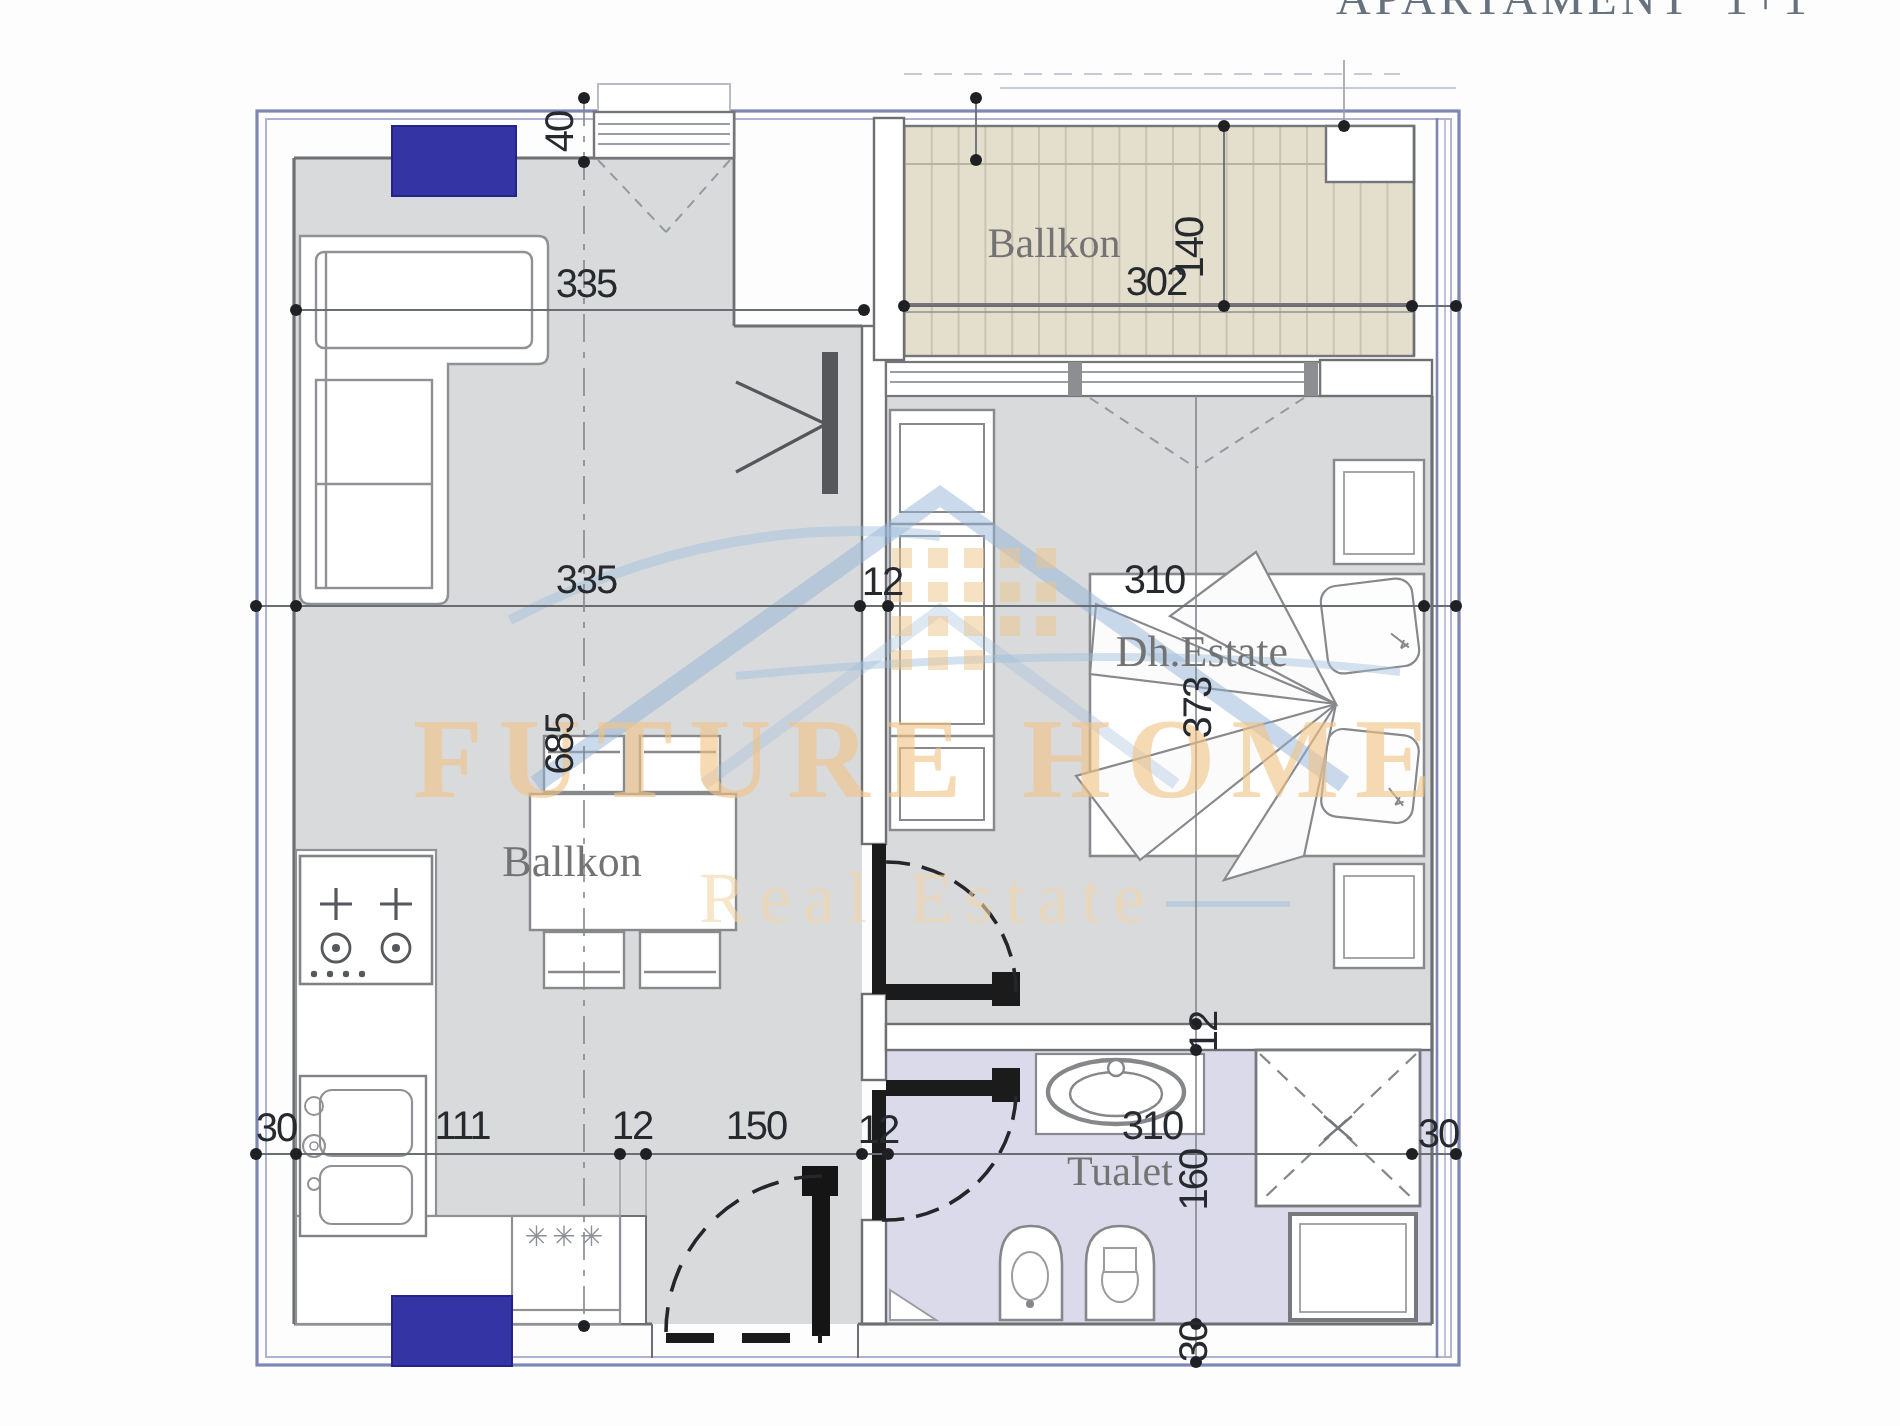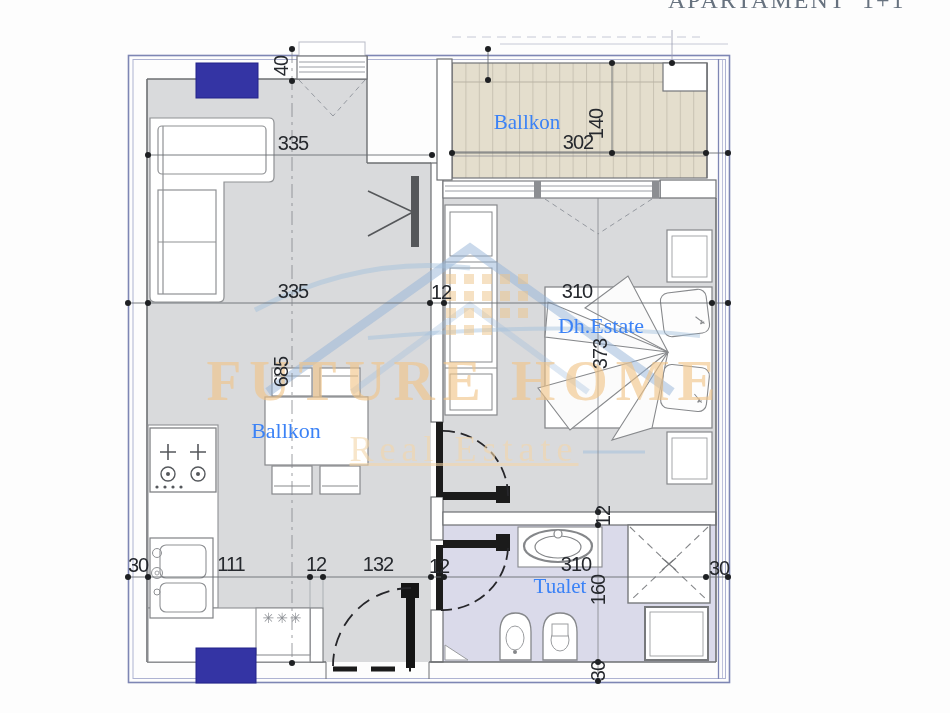--- a/index.html
+++ b/index.html
@@ -2,29 +2,29 @@
 <html><head>
 <meta charset="utf-8">
 <style>
   html,body{margin:0;padding:0;background:#fff;}
   .page{position:relative;width:950px;height:713px;overflow:hidden;background:#fdfdfd;
         font-family:"Liberation Sans",sans-serif;}
   .plan-svg{position:absolute;left:0;top:0;z-index:1;}
   .lbl{position:absolute;z-index:3;transform:translate(-50%,-50%);white-space:pre;}
   .dim{font-family:"Liberation Sans",sans-serif;font-size:20px;color:#26292e;letter-spacing:-1px;}
   .rot{transform:translate(-50%,-50%) rotate(-90deg);}
-  .room{font-family:"Liberation Serif",serif;font-size:22px;color:#3b82f6;}
+  .room{font-family:"Liberation Serif",serif;font-size:22px;color:#737373;}
   .title{position:absolute;left:668px;top:-13px;z-index:3;font-family:"Liberation Serif",serif;
          font-size:24px;color:#67727f;letter-spacing:2px;white-space:pre;}
   .marks{font-size:14px;color:#8d9095;letter-spacing:2px;}
   .wm{position:absolute;z-index:2;transform:translate(-50%,-50%);white-space:pre;
       font-family:"Liberation Serif",serif;pointer-events:none;}
   .wm-brand{left:465px;top:380px;font-size:57px;font-weight:bold;letter-spacing:8px;
             color:rgba(240,196,134,0.62);}
-  .wm-tag{left:464px;top:449px;font-size:36px;letter-spacing:6px;color:rgba(243,213,168,0.6);text-decoration:underline;}
+  .wm-tag{left:464px;top:449px;font-size:36px;letter-spacing:6px;color:rgba(243,213,168,0.6);}
 </style>
 </head>
 <body>
 
 <div class="page">
 
 <svg class="plan-svg" width="950" height="713" viewBox="0 0 950 713">
   <defs>
     <pattern id="bal" x="452" y="0" width="13.4" height="20" patternUnits="userSpaceOnUse">
       <rect width="13.4" height="20" fill="#e4decd"></rect>
@@ -316,21 +316,21 @@
 <div class="lbl dim" style="left:578px;top:142px">302</div>
 <div class="lbl dim rot" style="left:596px;top:124px">140</div>
 <div class="lbl dim" style="left:293px;top:291px">335</div>
 <div class="lbl dim" style="left:441px;top:292px">12</div>
 <div class="lbl dim" style="left:577px;top:291px">310</div>
 <div class="lbl dim rot" style="left:600px;top:354px">373</div>
 <div class="lbl dim rot" style="left:281px;top:372px">685</div>
 <div class="lbl dim" style="left:138px;top:565px">30</div>
 <div class="lbl dim" style="left:231px;top:564px">111</div>
 <div class="lbl dim" style="left:316px;top:564px">12</div>
-<div class="lbl dim" style="left:378px;top:564px">132</div>
+<div class="lbl dim" style="left:378px;top:564px">150</div>
 <div class="lbl dim" style="left:439px;top:566px">12</div>
 <div class="lbl dim" style="left:576px;top:564px">310</div>
 <div class="lbl dim rot" style="left:598px;top:590px">160</div>
 <div class="lbl dim rot" style="left:603px;top:516px">12</div>
 <div class="lbl dim" style="left:719px;top:568px">30</div>
 <div class="lbl dim rot" style="left:598px;top:671px">30</div>
 <div class="lbl marks" style="left:283px;top:618px">✳✳✳</div>
 
 </div>
 

